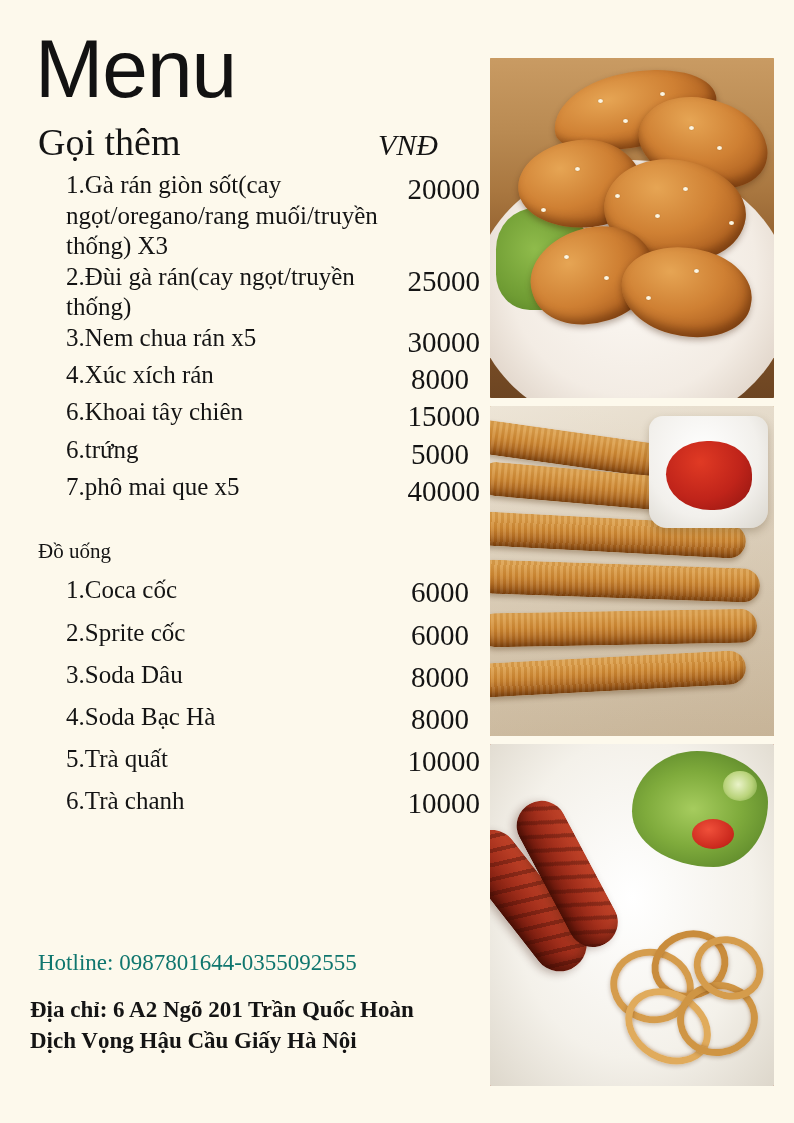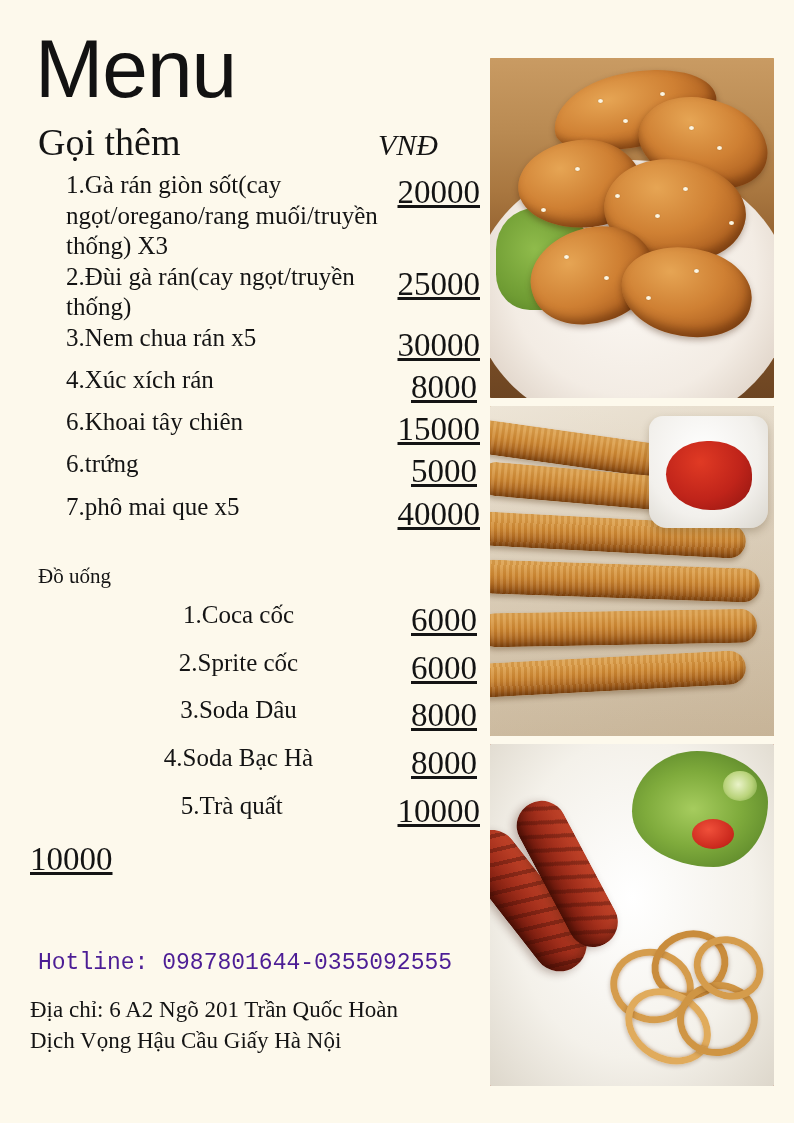--- a/index.html
+++ b/index.html
@@ -75,61 +75,59 @@
     margin: 0 0 2px 0;
   }
   .item-name {
     width: 345px;
     padding-left: 36px;
     font-size: 25px;
     line-height: 1.22;
     color: #141414;
   }
   .item-price {
-    font-size: 33px;
+    font-size: 29px;
     line-height: 1.22;
     color: #141414;
     white-space: nowrap;
     padding-top: 2px;
-    text-decoration: underline;
   }
 
   .food-items .item-row {
     margin-bottom: 0px;
   }
   .drink-items .item-row {
     margin-bottom: 1px;
-    text-align: center;
   }
   .drink-items .item-name {
     line-height: 1.42;
   }
   .drink-items .item-price {
     line-height: 1.42;
     padding-top: 0;
   }
 
   
   .footer {
     position: absolute;
     left: 30px;
     top: 950px;
     width: 455px;
   }
   .hotline {
     font-size: 23px;
     margin: 0 0 18px 8px;
-    color: #4c1d95;
-    font-family: Liberation Mono, monospace;
+    color: #0f766e;
   }
   .address {
     font-size: 23px;
     line-height: 1.35;
     margin: 0;
     color: #141414;
+    font-weight: bold;
   }
 
   
   .photo-col {
     position: absolute;
     left: 490px;
     top: 58px;
     width: 284px;
   }
   .photo {
@@ -342,20 +340,21 @@
       </li>
       <li class="item-row">
         <span class="item-name">4.Soda Bạc Hà</span>
         <span class="item-price">8000</span>
       </li>
       <li class="item-row">
         <span class="item-name">5.Trà quất</span>
         <span class="item-price">10000</span>
       </li>
       <li class="item-row">
+        <span class="item-name">6.Trà chanh</span>
         <span class="item-price">10000</span>
       </li>
     </ul>
   </div>
 
   <div class="footer">
     <div class="hotline">Hotline: 0987801644-0355092555</div>
     <div class="address">Địa chỉ: 6 A2 Ngõ 201 Trần Quốc Hoàn</div>
     <div class="address">Dịch Vọng Hậu Cầu Giấy Hà Nội</div>
   </div>

